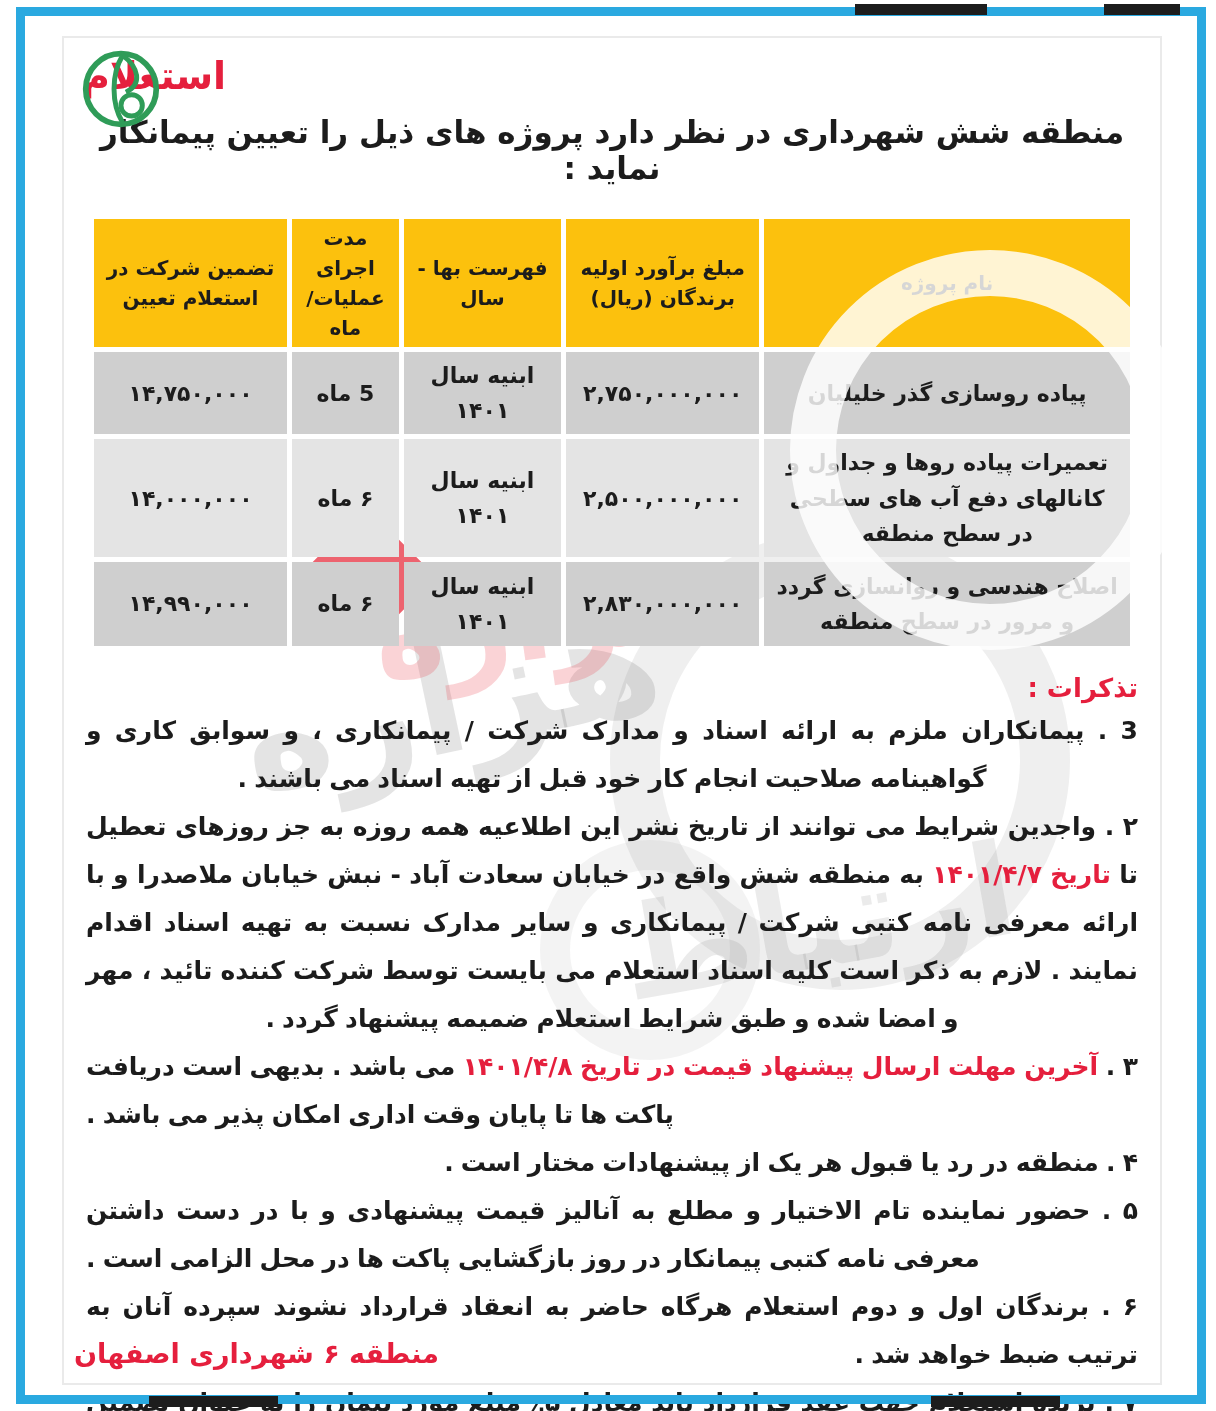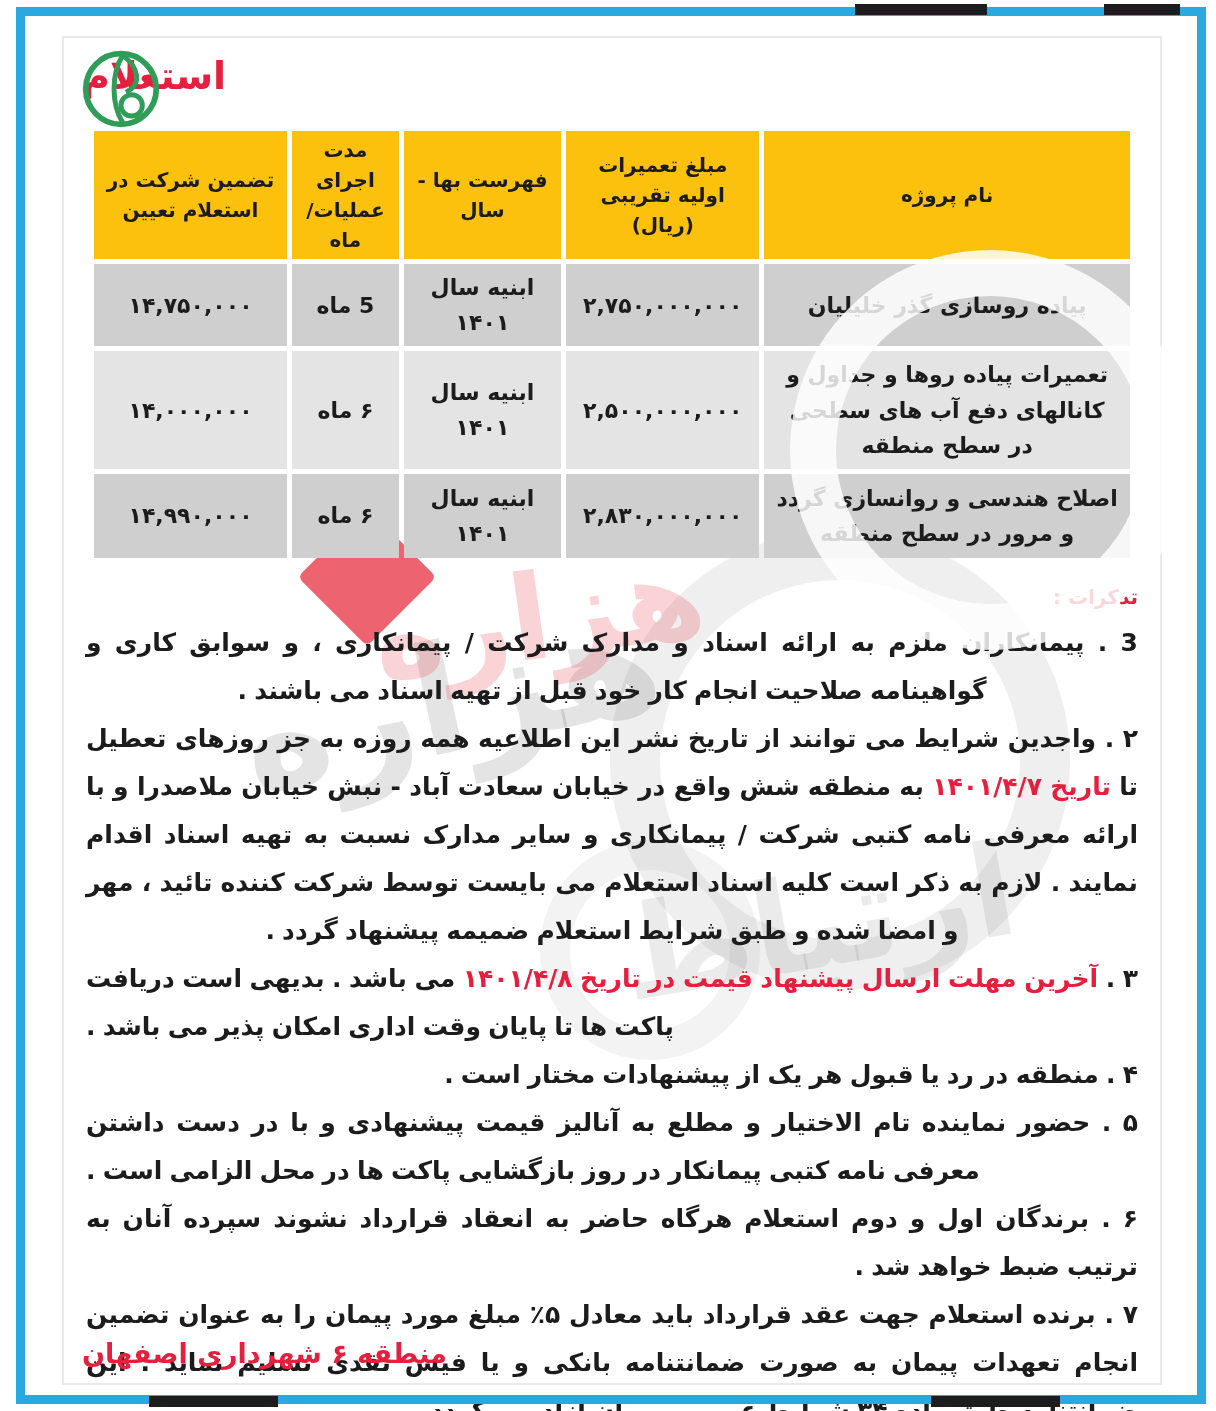--- a/index.html
+++ b/index.html
@@ -54,25 +54,25 @@
   table.projects tbody tr:nth-child(1) td{height:80px}
   table.projects tbody tr:nth-child(2) td{background:var(--row_gray_light);height:94px}
   table.projects tbody tr:nth-child(3) td{height:84px}
   table.projects th:nth-child(1){width:36%}
   table.projects th:nth-child(2){width:19%}
   table.projects th:nth-child(3){width:15.5%}
   table.projects th:nth-child(4){width:10.5%}
   table.projects th:nth-child(5){width:19%}
   
   .notes{margin-top:22px;padding:0 4px}
-  .notes-heading{color:var(--accent_red);font-size:20px;text-align:right;margin-bottom:10px}
+  .notes-heading{color:var(--accent_red);font-size:26px;text-align:right;margin-bottom:4px}
   .note{font-size:25px;line-height:48px;text-align:justify;text-align-last:right;
     color:var(--text_dark);word-spacing:-1.5px}
   .note .red{color:var(--accent_red)}
-  .footer{position:absolute;left:18px;bottom:14px;color:var(--accent_red);
+  .footer{position:absolute;left:10px;bottom:14px;color:var(--accent_red);
     font-size:27px;direction:rtl;text-align:left}
 </style>
 </head>
 <body>
 
 <div class="page">
 
   <div class="wm wm-under wm-ring-big"></div>
   <div class="wm wm-under wm-ring-small"></div>
   <div class="wm wm-under wm-diamond"></div>
@@ -85,26 +85,27 @@
     <div class="logo">
       <svg viewBox="0 0 100 100" width="82" height="82">
         <circle cx="50" cy="50" r="43" fill="none" stroke="#2f9c58" stroke-width="7"></circle>
         <path d="M52 9 C 38 32, 38 68, 52 91" fill="none" stroke="#2f9c58" stroke-width="6"></path>
         <path d="M52 9 C 72 24, 76 44, 56 54" fill="none" stroke="#2f9c58" stroke-width="6"></path>
         <circle cx="63" cy="70" r="13" fill="none" stroke="#2f9c58" stroke-width="6"></circle>
       </svg>
     </div>
 
     <h1 class="title">استعلام</h1>
+    <h2 class="subtitle">منطقه شش شهرداری در نظر دارد پروژه های ذیل را تعیین پیمانکار نماید :</h2>
 
     <table class="projects">
       <thead>
         <tr>
             <th>نام پروژه</th>
-            <th>مبلغ تعمیرات اولیه تقریبی (ریال)</th>
+            <th>مبلغ برآورد اولیه برندگان (ریال)</th>
             <th>فهرست بها - سال</th>
             <th>مدت اجرای عملیات/ماه</th>
             <th>تضمین شرکت در استعلام تعیین</th>
           </tr>
       </thead>
       <tbody>
           <tr>
             <td>پیاده روسازی گذر خلیلیان</td>
             <td>۲,۷۵۰,۰۰۰,۰۰۰</td>
             <td>ابنیه سال ۱۴۰۱</td>

